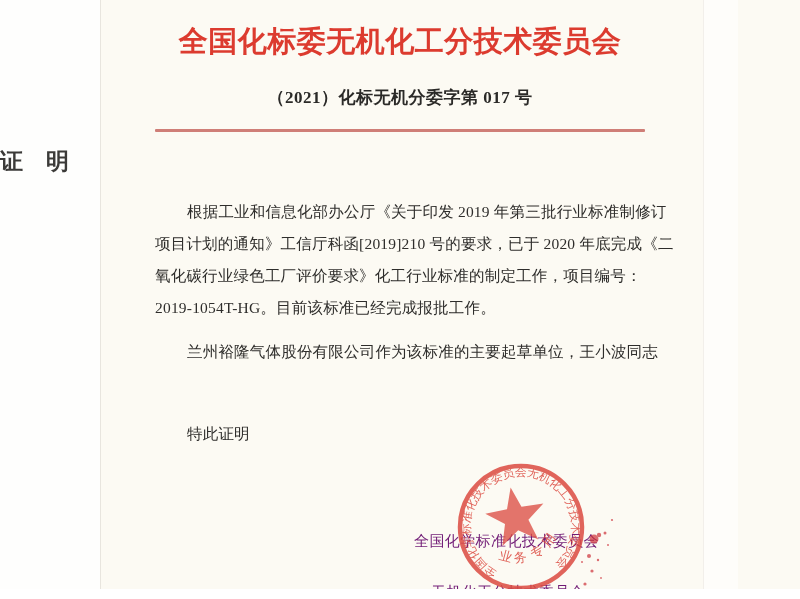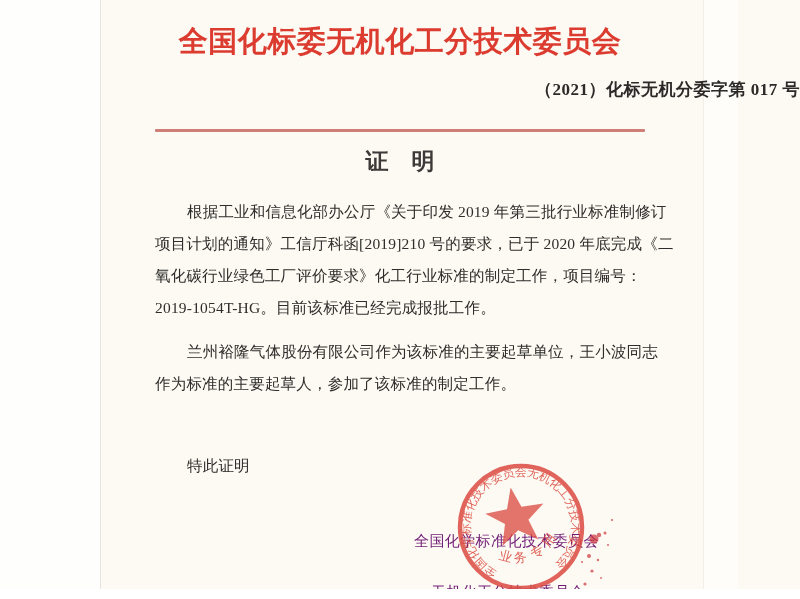--- a/index.html
+++ b/index.html
@@ -20,31 +20,31 @@
     position:absolute;left:703px;top:0;width:34px;height:599px;
     background:rgba(255,255,255,0.6);
     border-left:1px solid rgba(190,180,160,0.18);
   }
   .page-title{
     position:absolute;left:0;right:0;top:22px;
     text-align:center;font-size:29px;font-weight:700;
     letter-spacing:0.5px;color:#dc3b2f;margin:0;
   }
   .doc-number{
-    position:absolute;left:0;right:0;top:78px;
-    text-align:right;font-size:17px;font-weight:600;
+    position:absolute;left:0;right:0;top:86px;
+    text-align:center;font-size:17px;font-weight:600;
     letter-spacing:0.5px;color:#2b2a28;
   }
   .red-divider{
     position:absolute;left:155px;top:129px;width:490px;height:3px;
     background:#cf7e77;border-radius:1px;
   }
   .doc-heading{
     position:absolute;left:0;right:0;top:146px;
-    text-align:center;font-size:23px;font-weight:600;
+    font-size:23px;font-weight:600;
     color:#3b3a38;
   }
   .body-text{
     position:absolute;left:155px;top:184px;width:500px;
     font-size:15.5px;color:#2e2d2b;letter-spacing:0.2px;
   }
   .body-line{line-height:32px;white-space:nowrap;}
   .body-line.indent{padding-left:32px;margin-top:12px;}
   .para-gap{margin-top:5px;}
   .closing{margin-top:50px;line-height:32px;padding-left:32px;}
@@ -74,21 +74,20 @@
   <div class="red-divider"></div>
 
   <div class="doc-heading">证　明</div>
 
   <div class="body-text">
     <div class="body-line indent">根据工业和信息化部办公厅《关于印发 2019 年第三批行业标准制修订</div>
     <div class="body-line">项目计划的通知》工信厅科函[2019]210 号的要求，已于 2020 年底完成《二</div>
     <div class="body-line">氧化碳行业绿色工厂评价要求》化工行业标准的制定工作，项目编号：</div>
     <div class="body-line">2019-1054T-HG。目前该标准已经完成报批工作。</div>
     <div class="body-line indent para-gap">兰州裕隆气体股份有限公司作为该标准的主要起草单位，王小波同志</div>
-    <div class="body-line">作为标准的主要起草人，参加了该标准的制定工作。</div>
     <div class="closing">特此证明</div>
   </div>
 
   <div class="sig-line sig-main">全国化学标准化技术委员会</div>
   <div class="sig-line sig-sub">无机化工分技术委员会</div>
 
   <svg class="seal-svg" viewBox="0 0 250 154" xmlns="http://www.w3.org/2000/svg">
     <g opacity="0.85">
 
       <circle cx="91" cy="82" r="61" fill="none" stroke="#dc4b41" stroke-width="4.5"></circle>

